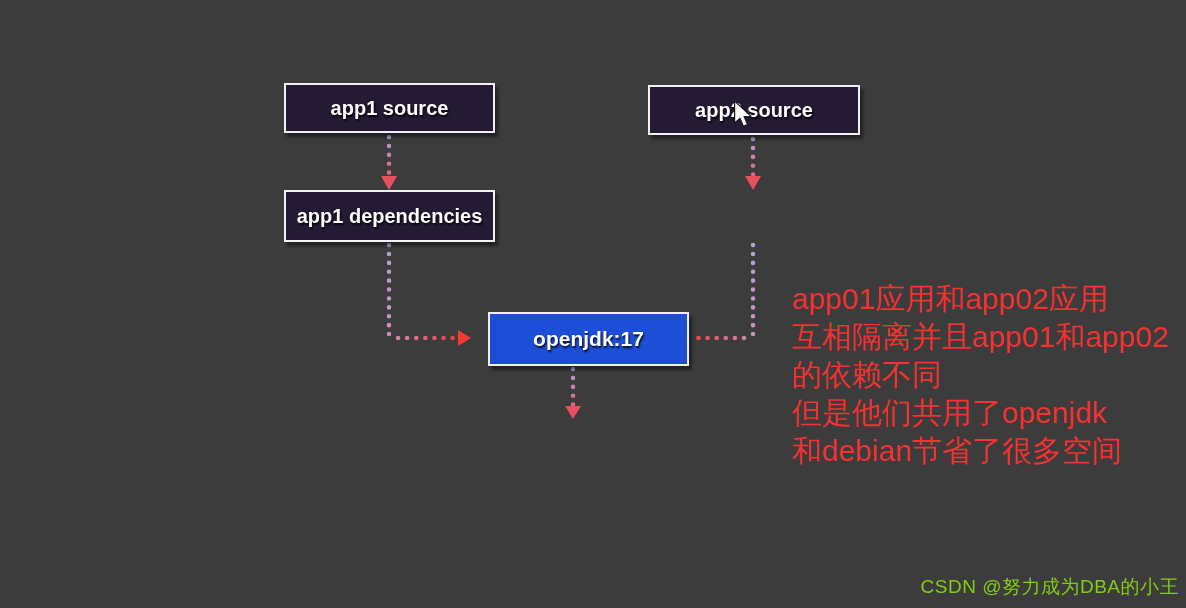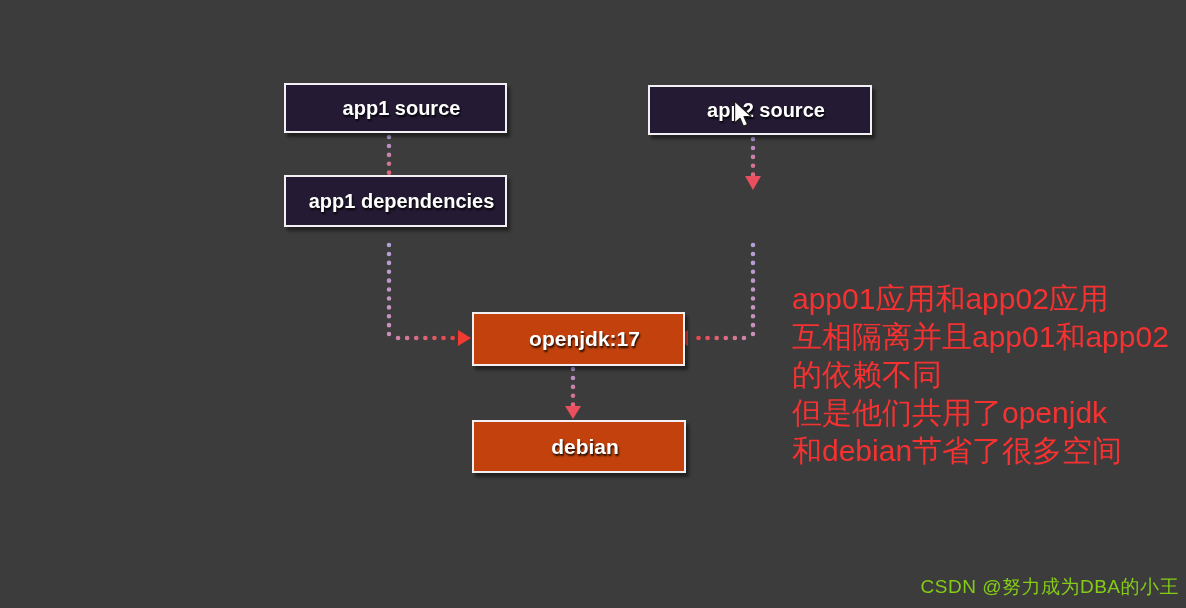--- a/index.html
+++ b/index.html
@@ -12,28 +12,27 @@
 
   .edges-layer { position:absolute; left:0; top:0; width:1186px; height:608px; pointer-events:none; }
 
   .node {
     position:absolute; display:flex; align-items:center; justify-content:center;
     color:#ffffff; font-size:20px; font-weight:600;
     border:2px solid #f2eff5;
     box-shadow:3px 4px 3px rgba(0,0,0,0.45);
     text-shadow:1px 2px 2px rgba(0,0,0,0.85);
     white-space:nowrap;
-    padding-left:12px;
   }
   .node--dark   { background:#241a33; }
-  .node--purple { background:#c2410c; }
+  .node--purple { background:#1d4ed8;margin-left:16px; }
 
   #n-app1-source { left:284px; top:83px;  width:207px; height:46px; }
   #n-app2-source { left:648px; top:85px;  width:208px; height:46px; }
-  #n-app1-deps   { left:284px; top:175px; width:207px; height:48px;align-items:center; }
+  #n-app1-deps   { left:284px; top:190px; width:207px; height:48px;align-items:center; }
   #n-app2-deps   { left:648px; top:190px; width:208px; height:48px; }
   #n-openjdk     { left:472px; top:312px; width:197px; height:50px; font-size:21px; }
   #n-debian      { left:472px; top:420px; width:198px; height:49px; font-size:21px; }
 
   .annotation {
     position:absolute; left:792px; top:280px; width:400px;
     color:#f63131; font-size:30px; line-height:38px;
     font-weight:400; white-space:nowrap;
   }
 
@@ -111,23 +110,20 @@
   </div>
   <div class="node node--dark" id="n-app2-source">
     <span>app2 source</span>
   </div>
   <div class="node node--dark" id="n-app1-deps">
     <span>app1 dependencies</span>
   </div>
   <div class="node node--purple" id="n-openjdk">
     <span>openjdk:17</span>
   </div>
-  <div class="node node--purple" id="n-debian">
-    <span>debian</span>
-  </div>
 
   <div class="annotation">
     <div>app01应用和app02应用</div>
     <div>互相隔离并且app01和app02</div>
     <div>的依赖不同</div>
     <div>但是他们共用了openjdk</div>
     <div>和debian节省了很多空间</div>
   </div>
 
   <div class="watermark">CSDN @努力成为DBA的小王</div>

